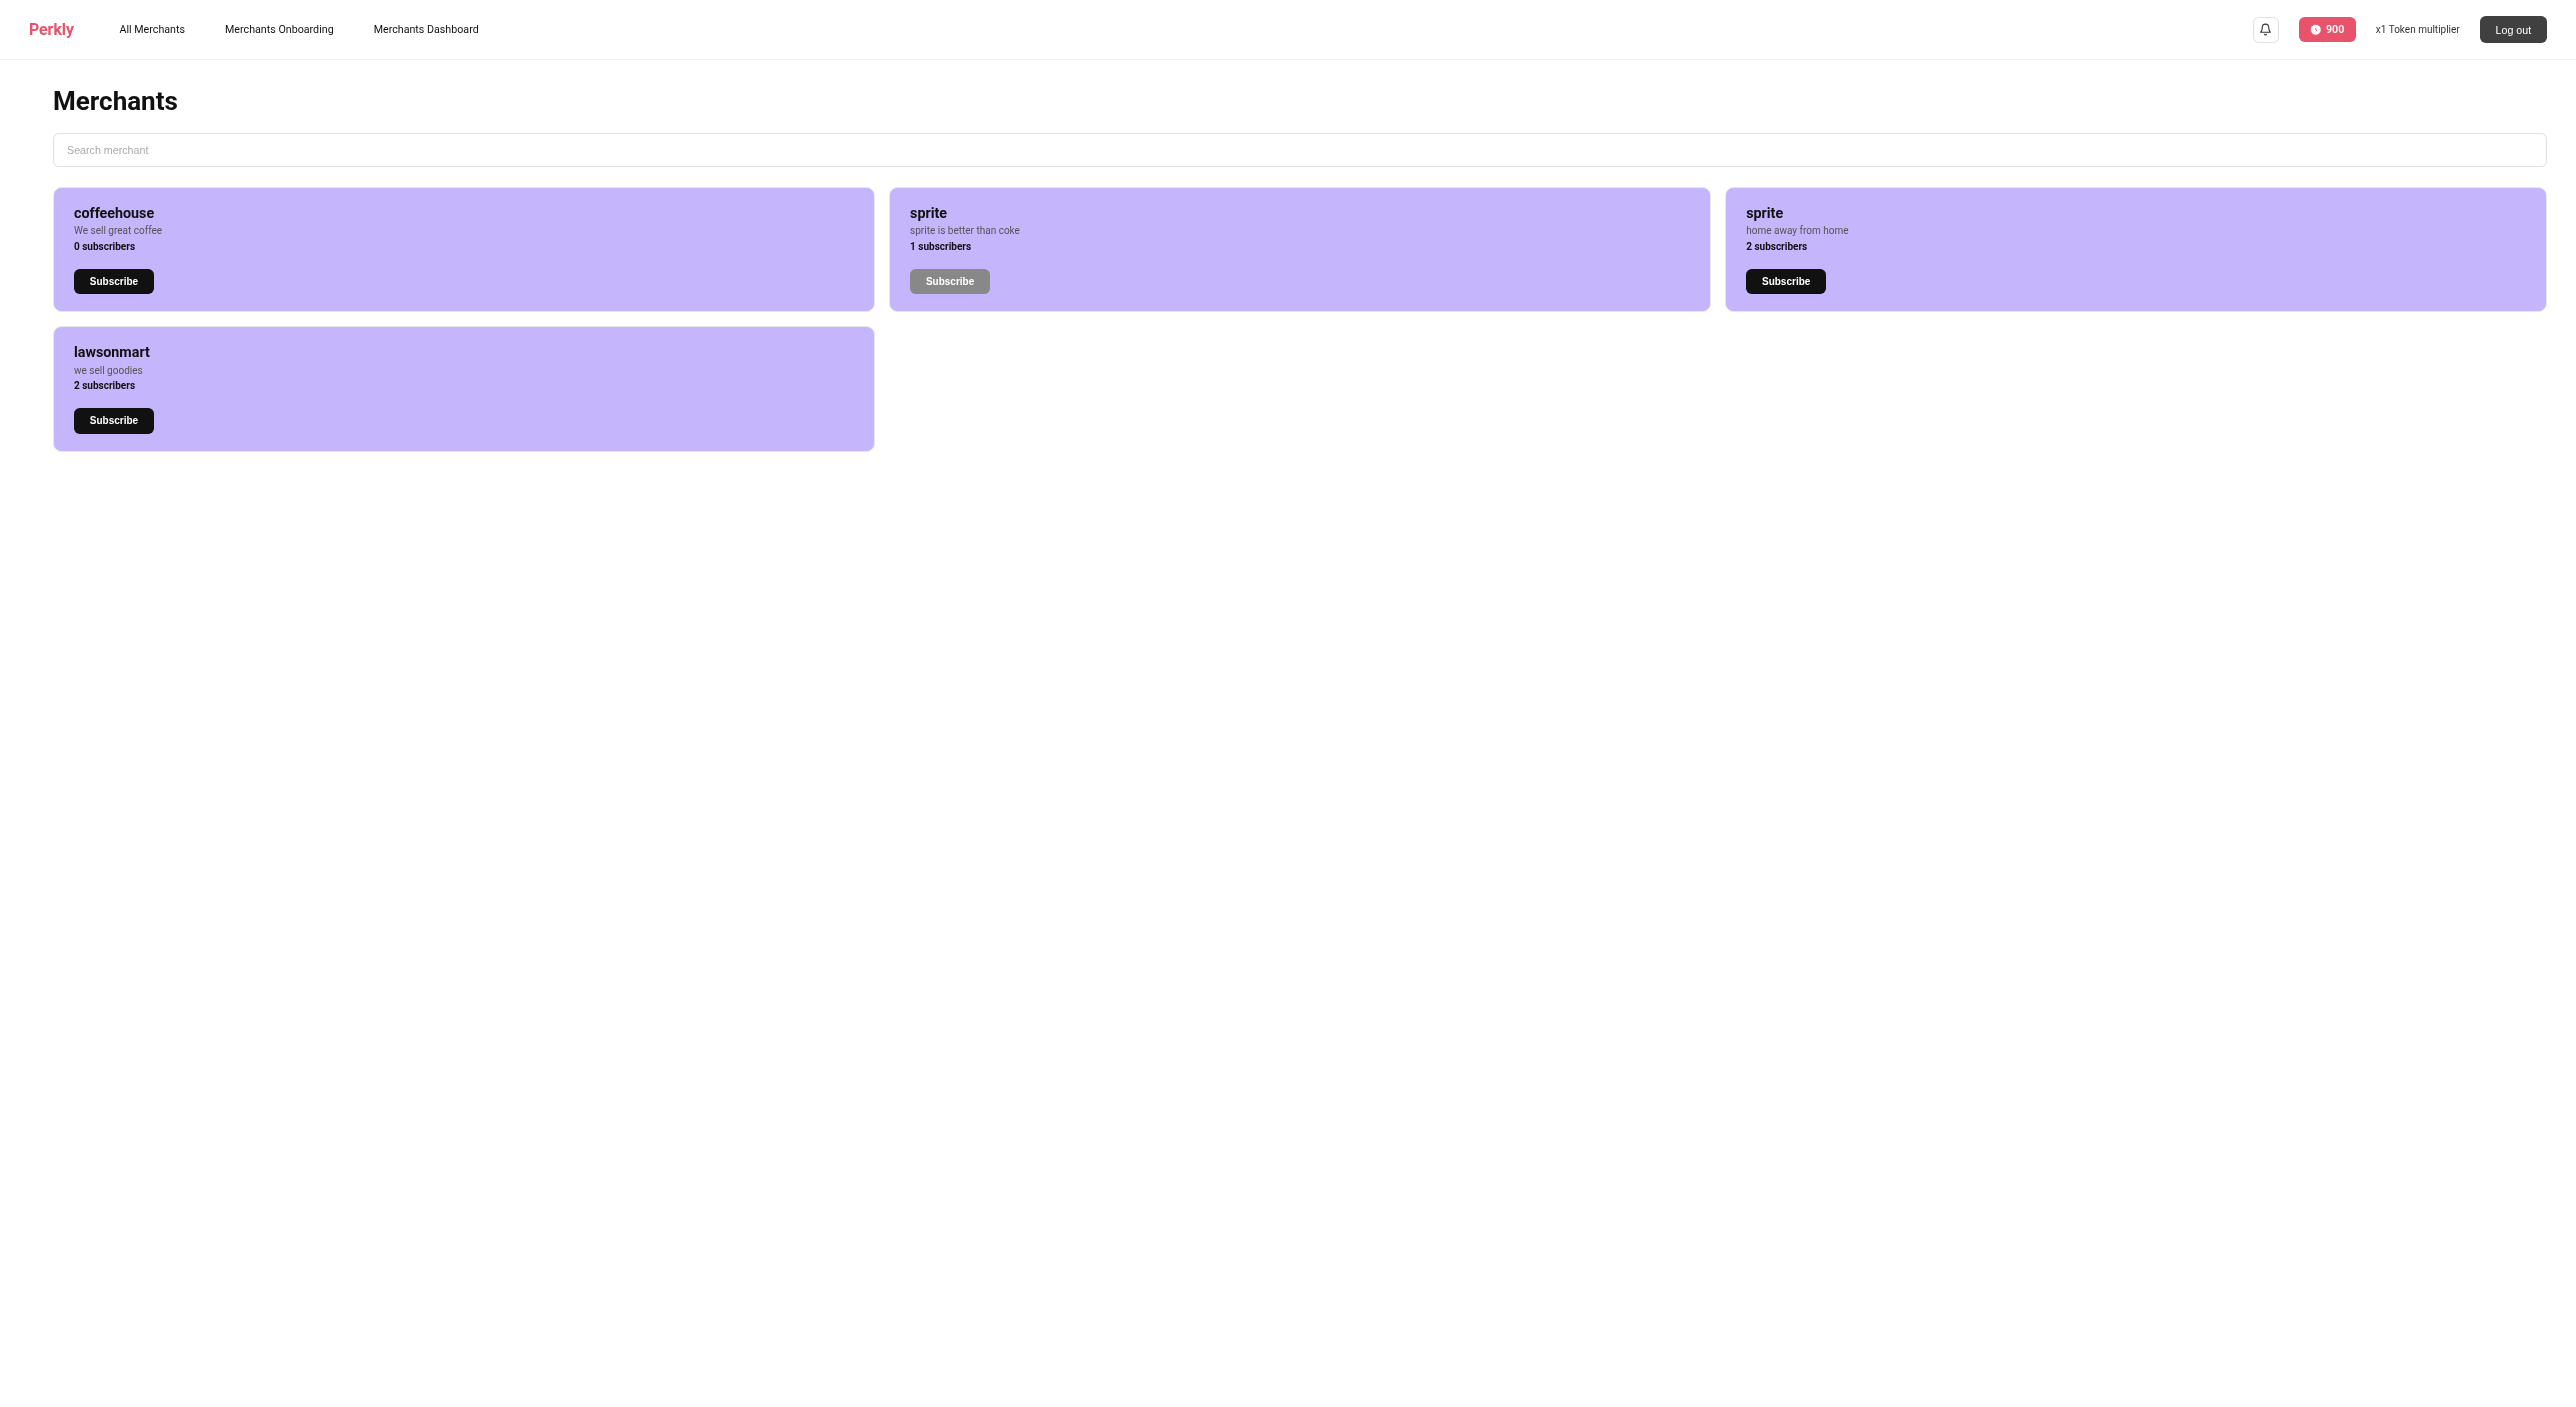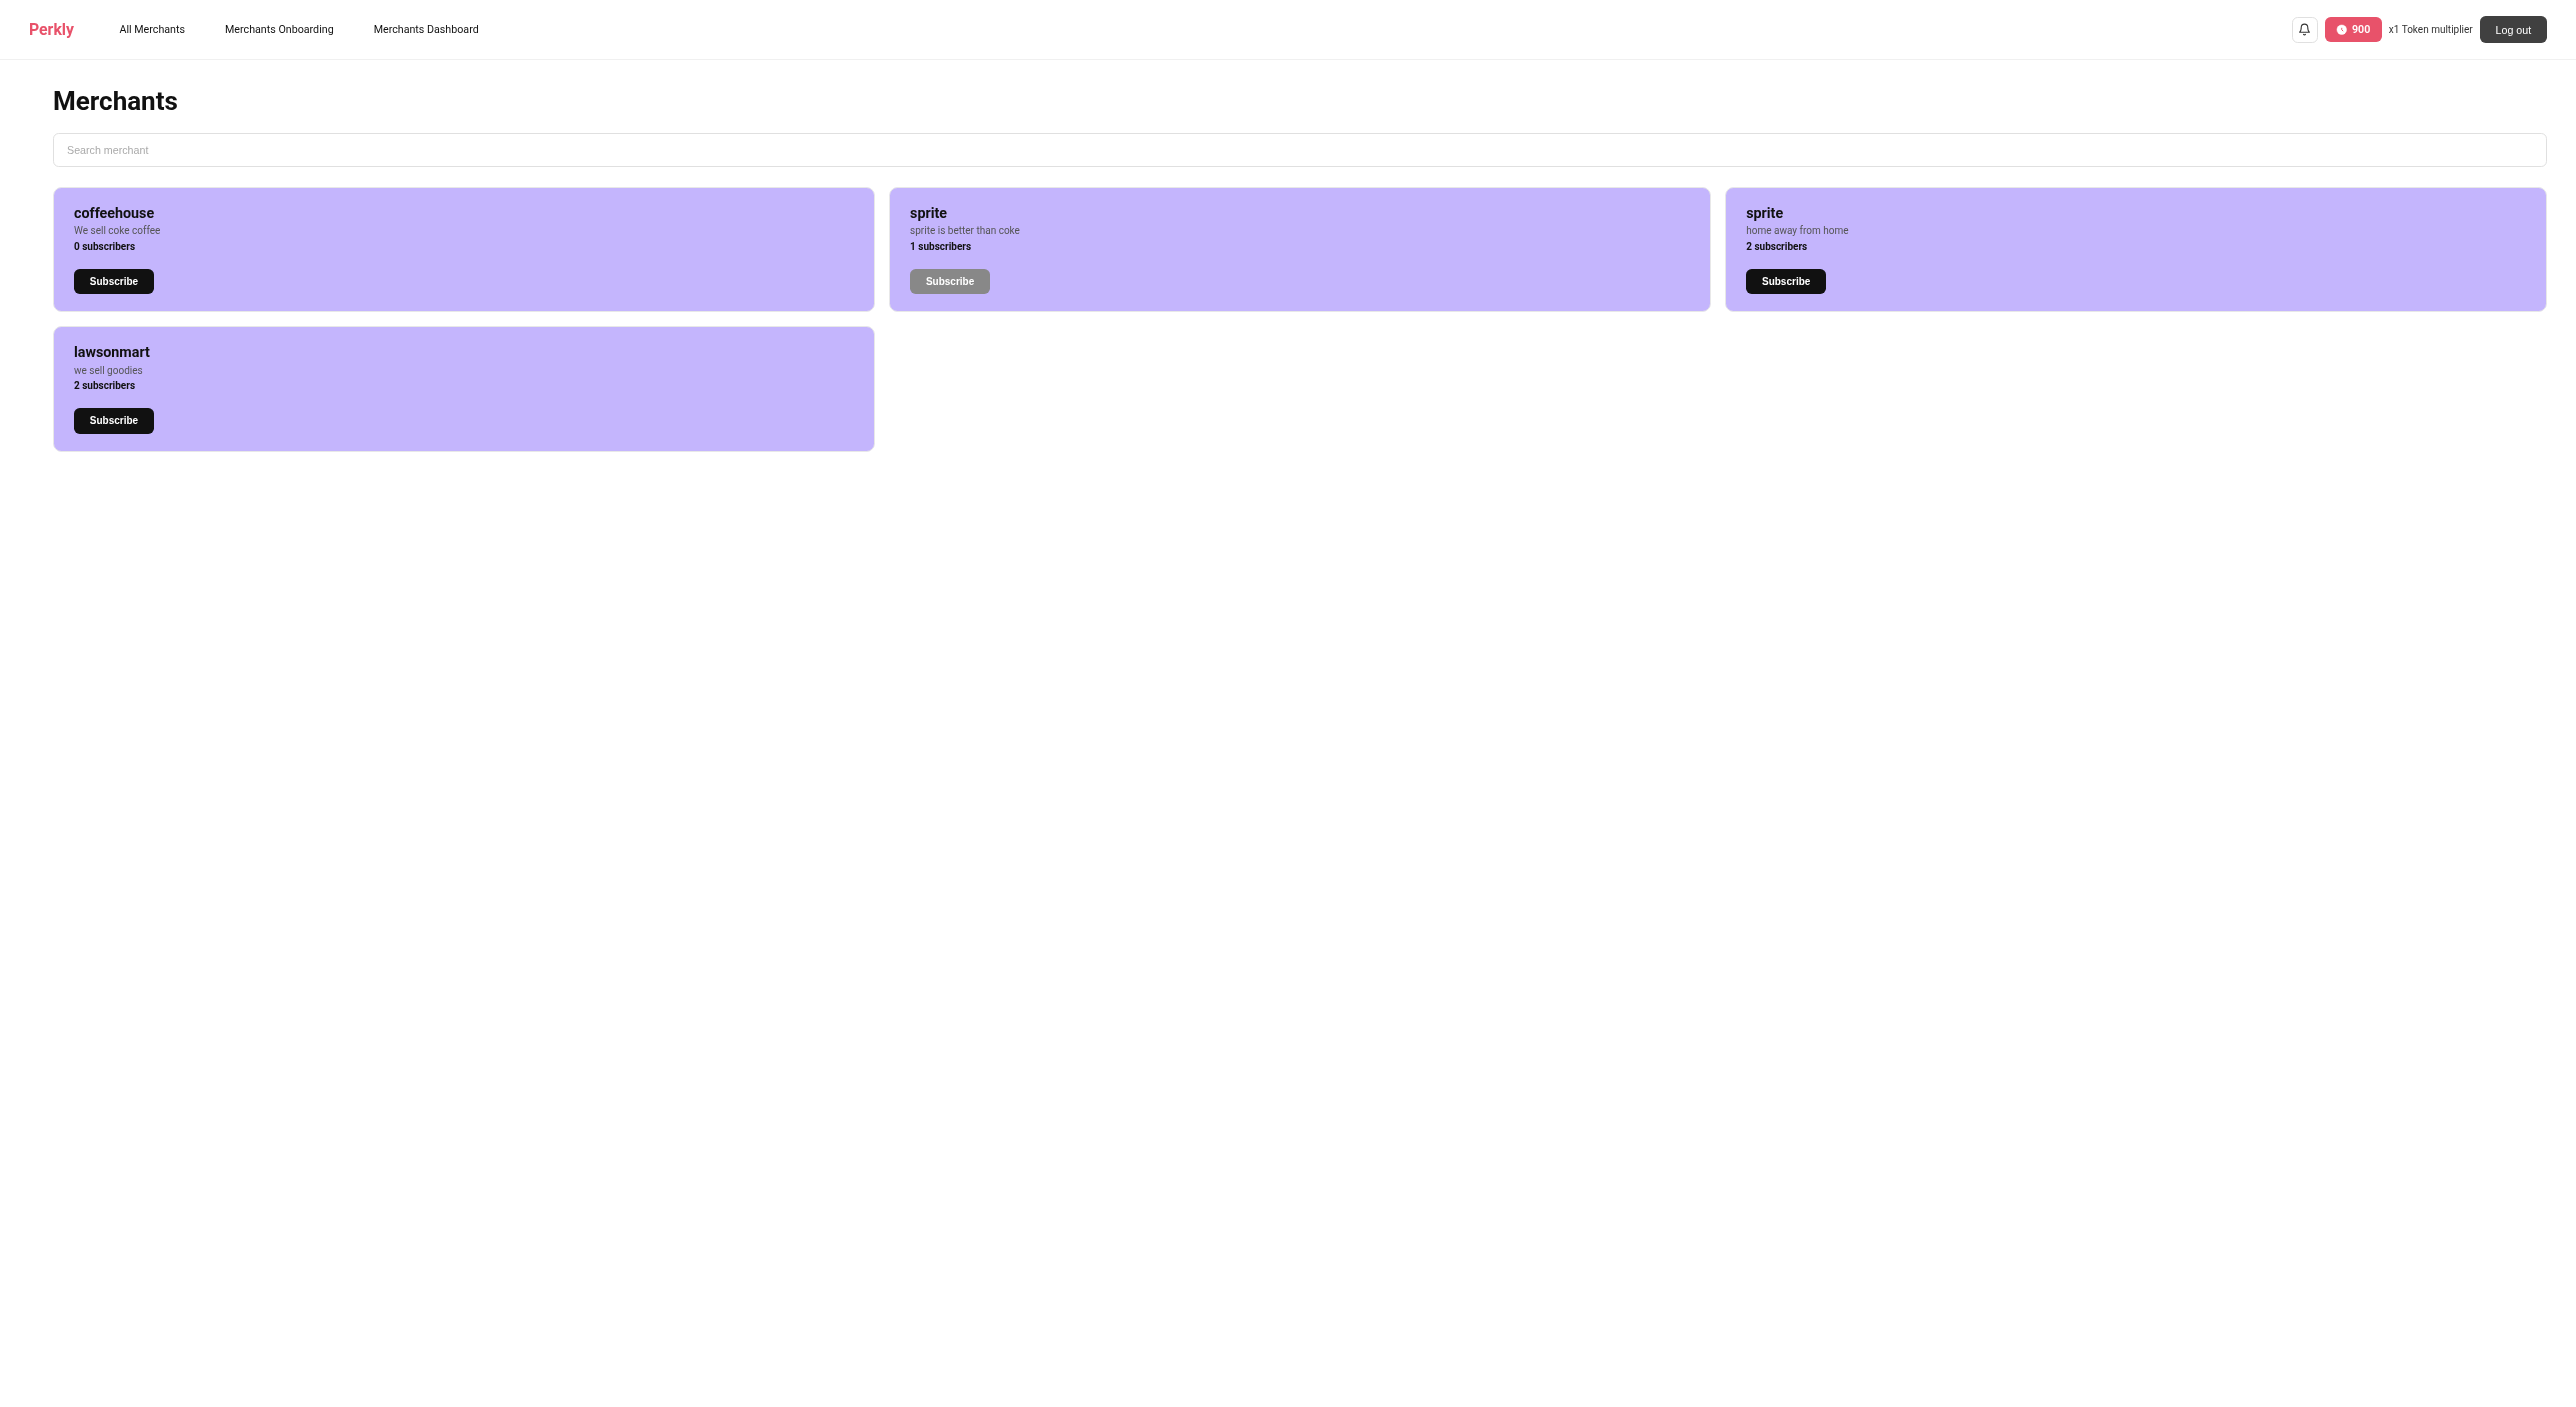--- a/index.html
+++ b/index.html
@@ -45,21 +45,21 @@
       font-size: 10.7px;
       color: #111111;
       cursor: pointer;
       white-space: nowrap;
       text-decoration: none;
     }
 
     .nav-right {
       display: flex;
       align-items: center;
-      gap: 7px;
+      gap: 20px;
       margin-left: auto;
     }
 
     .bell-icon {
       width: 26px;
       height: 26px;
       display: flex;
       align-items: center;
       justify-content: center;
       border: 0.7px solid #e0e0e0;
@@ -214,21 +214,21 @@
 
 <div class="main">
   <h1 class="page-title">Merchants</h1>
 
   <input class="search-input" type="text" placeholder="Search merchant" style="">
 
   <div class="merchant-grid">
 
     <div class="merchant-card">
       <div class="merchant-name">coffeehouse</div>
-      <div class="merchant-desc">We sell coke coffee</div>
+      <div class="merchant-desc">We sell great coffee</div>
       <div class="merchant-subscribers">0 subscribers</div>
       <button class="subscribe-btn">Subscribe</button>
     </div>
 
     <div class="merchant-card">
       <div class="merchant-name">sprite</div>
       <div class="merchant-desc">sprite is better than coke</div>
       <div class="merchant-subscribers">1 subscribers</div>
       <button class="subscribe-btn subscribed">Subscribe</button>
     </div>

